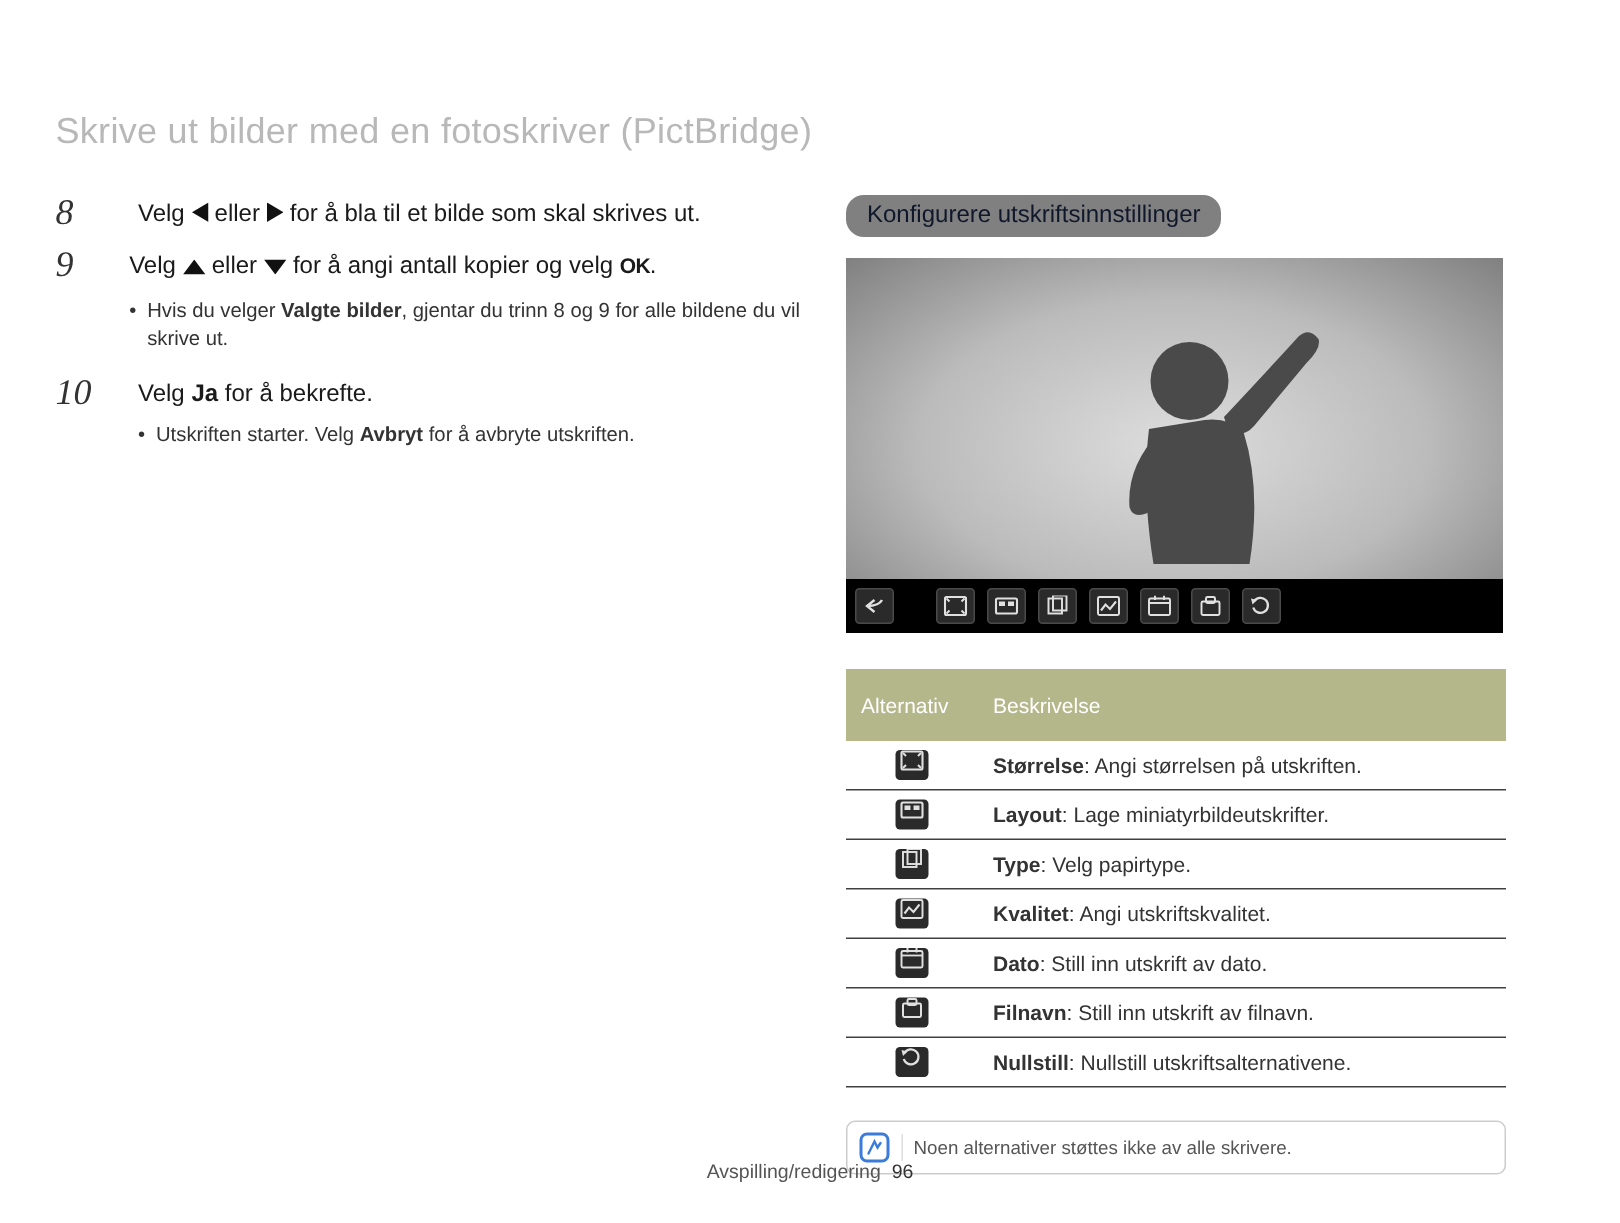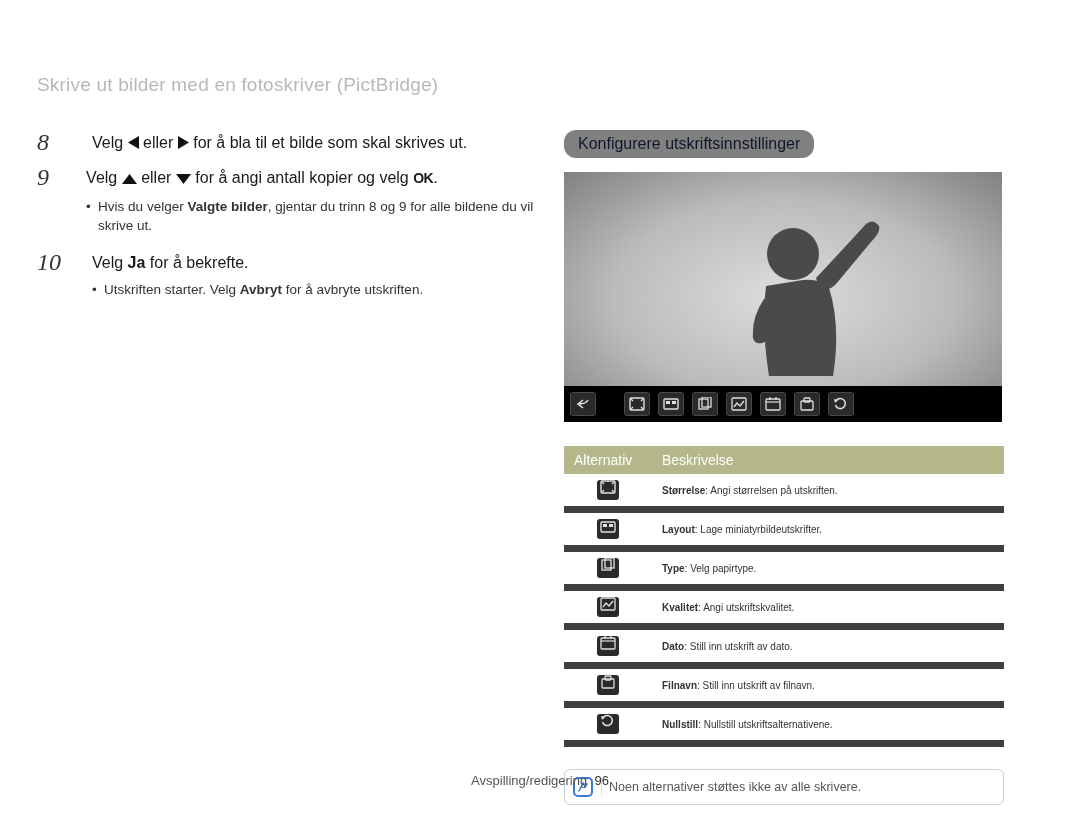--- a/index.html
+++ b/index.html
@@ -8,21 +8,21 @@
     height: 815px;
     background: #ffffff;
     font-family: Arial, Helvetica, sans-serif;
     color: #333;
     position: relative;
   }
   .page-title {
     position: absolute;
     top: 74px;
     left: 37px;
-    font-size: 19px;
+    font-size: 24px;
     font-weight: 300;
     color: #b8b8b8;
     letter-spacing: 0.2px;
     font-family: "Helvetica Neue", Arial, sans-serif;
   }
   .left-col {
     position: absolute;
     top: 130px;
     left: 37px;
     width: 500px;
@@ -149,31 +149,31 @@
     border-collapse: collapse;
     font-size: 14px;
   }
   .opt-header {
     background: #b3b78a;
     color: #fff;
   }
   .opt-header th {
     text-align: left;
     font-weight: 400;
-    padding: 6px 10px;
+    padding: 16px 10px;
     font-size: 14px;
   }
   .opt-header th:first-child {
     width: 88px;
     border-right: 0;
   }
   .opt-row td {
     padding: 6px 10px 6px 10px;
-    border-bottom: 7px solid #404040;
-    font-size: 10px;
+    border-bottom: 1px solid #404040;
+    font-size: 14px;
     color: #333;
     vertical-align: middle;
   }
   .opt-row td:first-child {
     text-align:center;
     width:88px;
   }
   .opt-icon {
     display:inline-block;
     width:22px;

